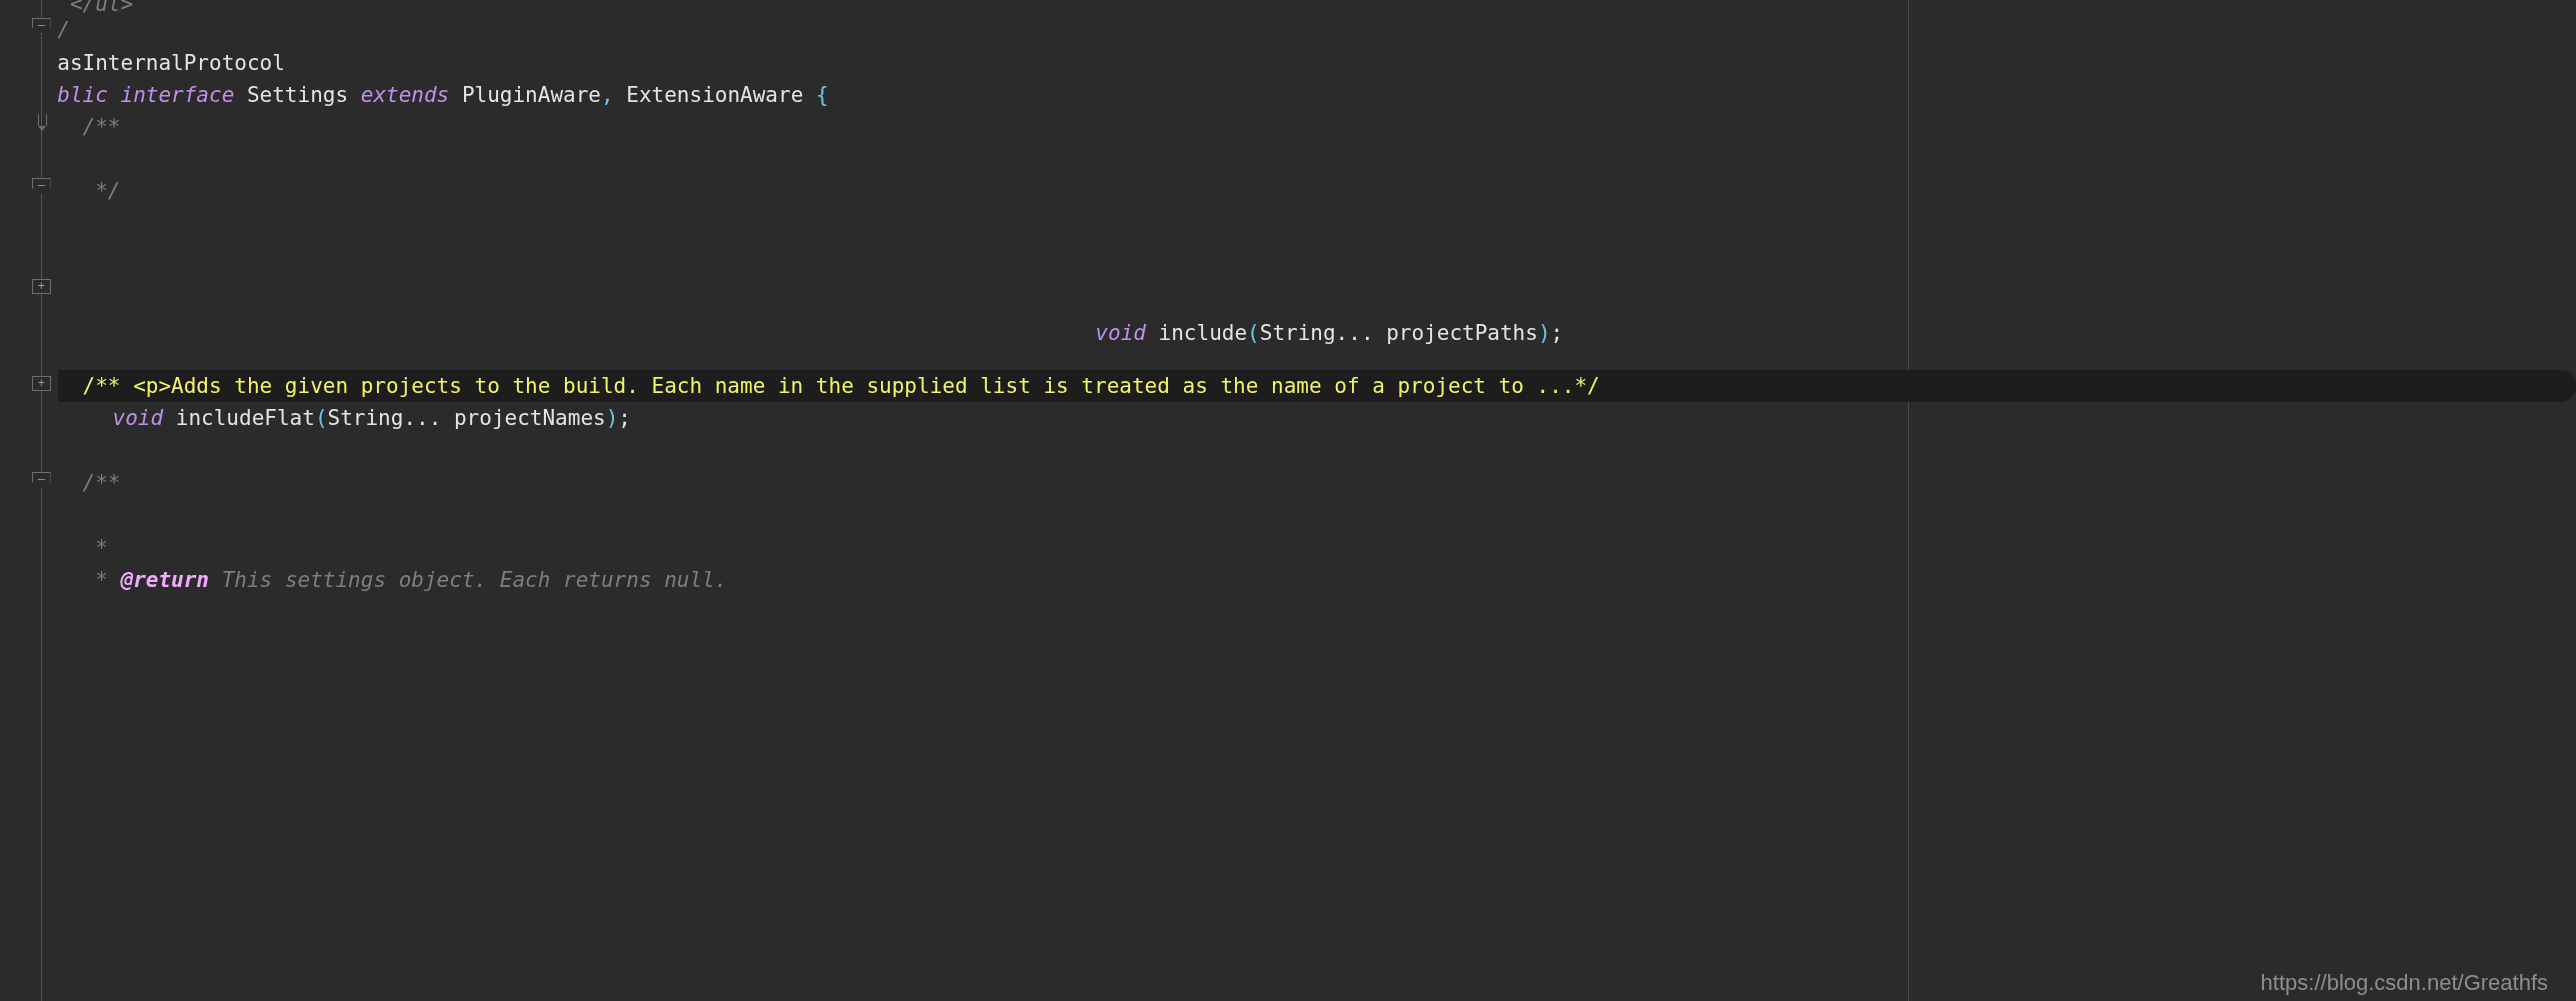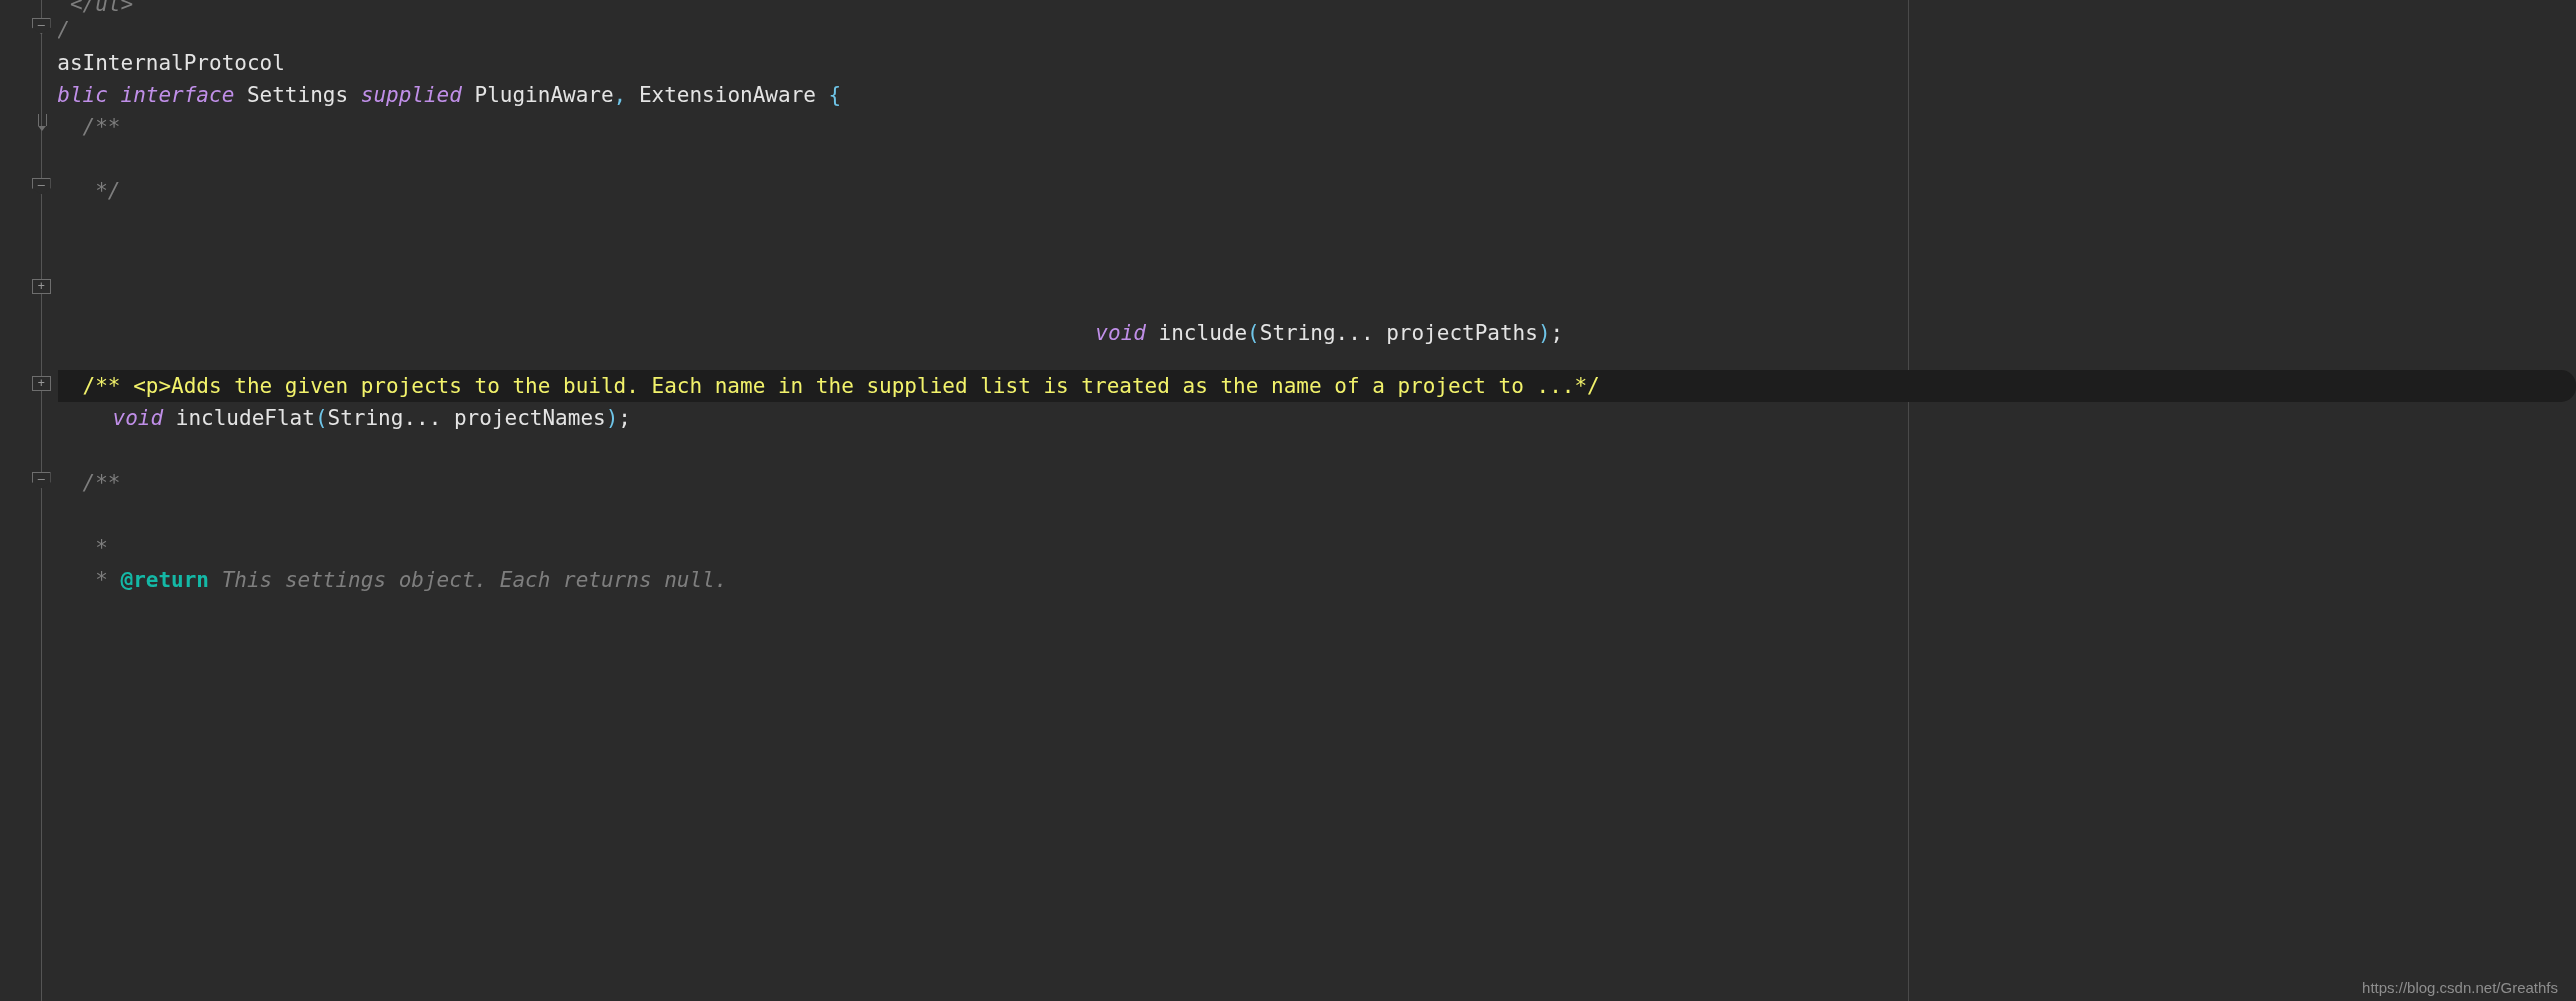--- a/index.html
+++ b/index.html
@@ -111,52 +111,52 @@
     display: inline-block;
     padding-left: 32px;
     white-space: pre;
   }
   .caret-line {
     background: #1d1d1d;
   }
 
   
   .cmt      { color: #7e7e7e; font-style: italic; }
-  .cmt-tag  { color: #14b8a6; font-weight: bold; }
+  .cmt-tag  { color: #f0abfc; font-style: italic; font-weight: bold; }
   .fold-cmt { color: #f2f26b; font-style: normal; }
   .kw       { color: #c08fe8; font-style: italic; }
   .plain    { color: #e4e4e4; }
   .str      { color: #c7da8e; }
   .op       { color: #6fc5e8; }
   .brk      { color: #6fc5e8; }
 
   
   #watermark {
     position: absolute;
-    right: 18px;
+    right: 28px;
     bottom: 5.8px;
     font-family: "Liberation Sans", sans-serif;
-    font-size: 15px;
+    font-size: 22px;
     color: #8e8e8e;
     z-index: 5;
     white-space: nowrap;
   }
 </style>
 </head>
 <body>
 
 <div id="editor">
 
   <div id="margin-guide"></div>
 
   <div id="code">
       <div class="line" style="top: -11.7px;"><span class="text"><span class="cmt"> * &lt;/ul&gt;</span></span></div>
       <div class="line" style="top: 13.6px;"><span class="text"><span class="cmt"> */</span></span></div>
       <div class="line" style="top: 47px;"><span class="text"><span class="plain">@HasInternalProtocol</span></span></div>
-      <div class="line" style="top: 79px;"><span class="text"><span class="kw">public interface</span><span class="plain"> Settings </span><span class="kw">supplied</span><span class="plain"> PluginAware</span><span class="op">,</span><span class="plain"> ExtensionAware </span><span class="brk">{</span></span></div>
+      <div class="line" style="top: 79px;"><span class="text"><span class="kw">public interface</span><span class="plain"> Settings </span><span class="kw">extends</span><span class="plain"> PluginAware</span><span class="op">,</span><span class="plain"> ExtensionAware </span><span class="brk">{</span></span></div>
       <div class="line" style="top: 111px;"><span class="text"><span class="cmt">    /**</span></span></div>
       <div class="line" style="top: 175px;"><span class="text"><span class="cmt">     */</span></span></div>
       <div class="line" style="top: 240px;"><span class="text"> </span></div>
       <div class="line" style="top: 317px; text-align: center;"><span class="text"><span class="plain">    </span><span class="kw">void</span><span class="plain"> include</span><span class="brk">(</span><span class="plain">String... projectPaths</span><span class="brk">)</span><span class="plain">;</span></span></div>
       <div class="line" style="top: 337px;"><span class="text"> </span></div>
       <div class="line caret-line" style="top: 370px; border-radius: 15px;"><span class="text"><span class="fold-cmt">    /** &lt;p&gt;Adds the given projects to the build. Each name in the supplied list is treated as the name of a project to ...*/</span></span></div>
       <div class="line" style="top: 402px; margin-left: 30px;"><span class="text"><span class="plain">    </span><span class="kw">void</span><span class="plain"> includeFlat</span><span class="brk">(</span><span class="plain">String... projectNames</span><span class="brk">)</span><span class="plain">;</span></span></div>
       <div class="line" style="top: 435px;"><span class="text"> </span></div>
       <div class="line" style="top: 467px;"><span class="text"><span class="cmt">    /**</span></span></div>
       <div class="line" style="top: 532px;"><span class="text"><span class="cmt">     *</span></span></div>

